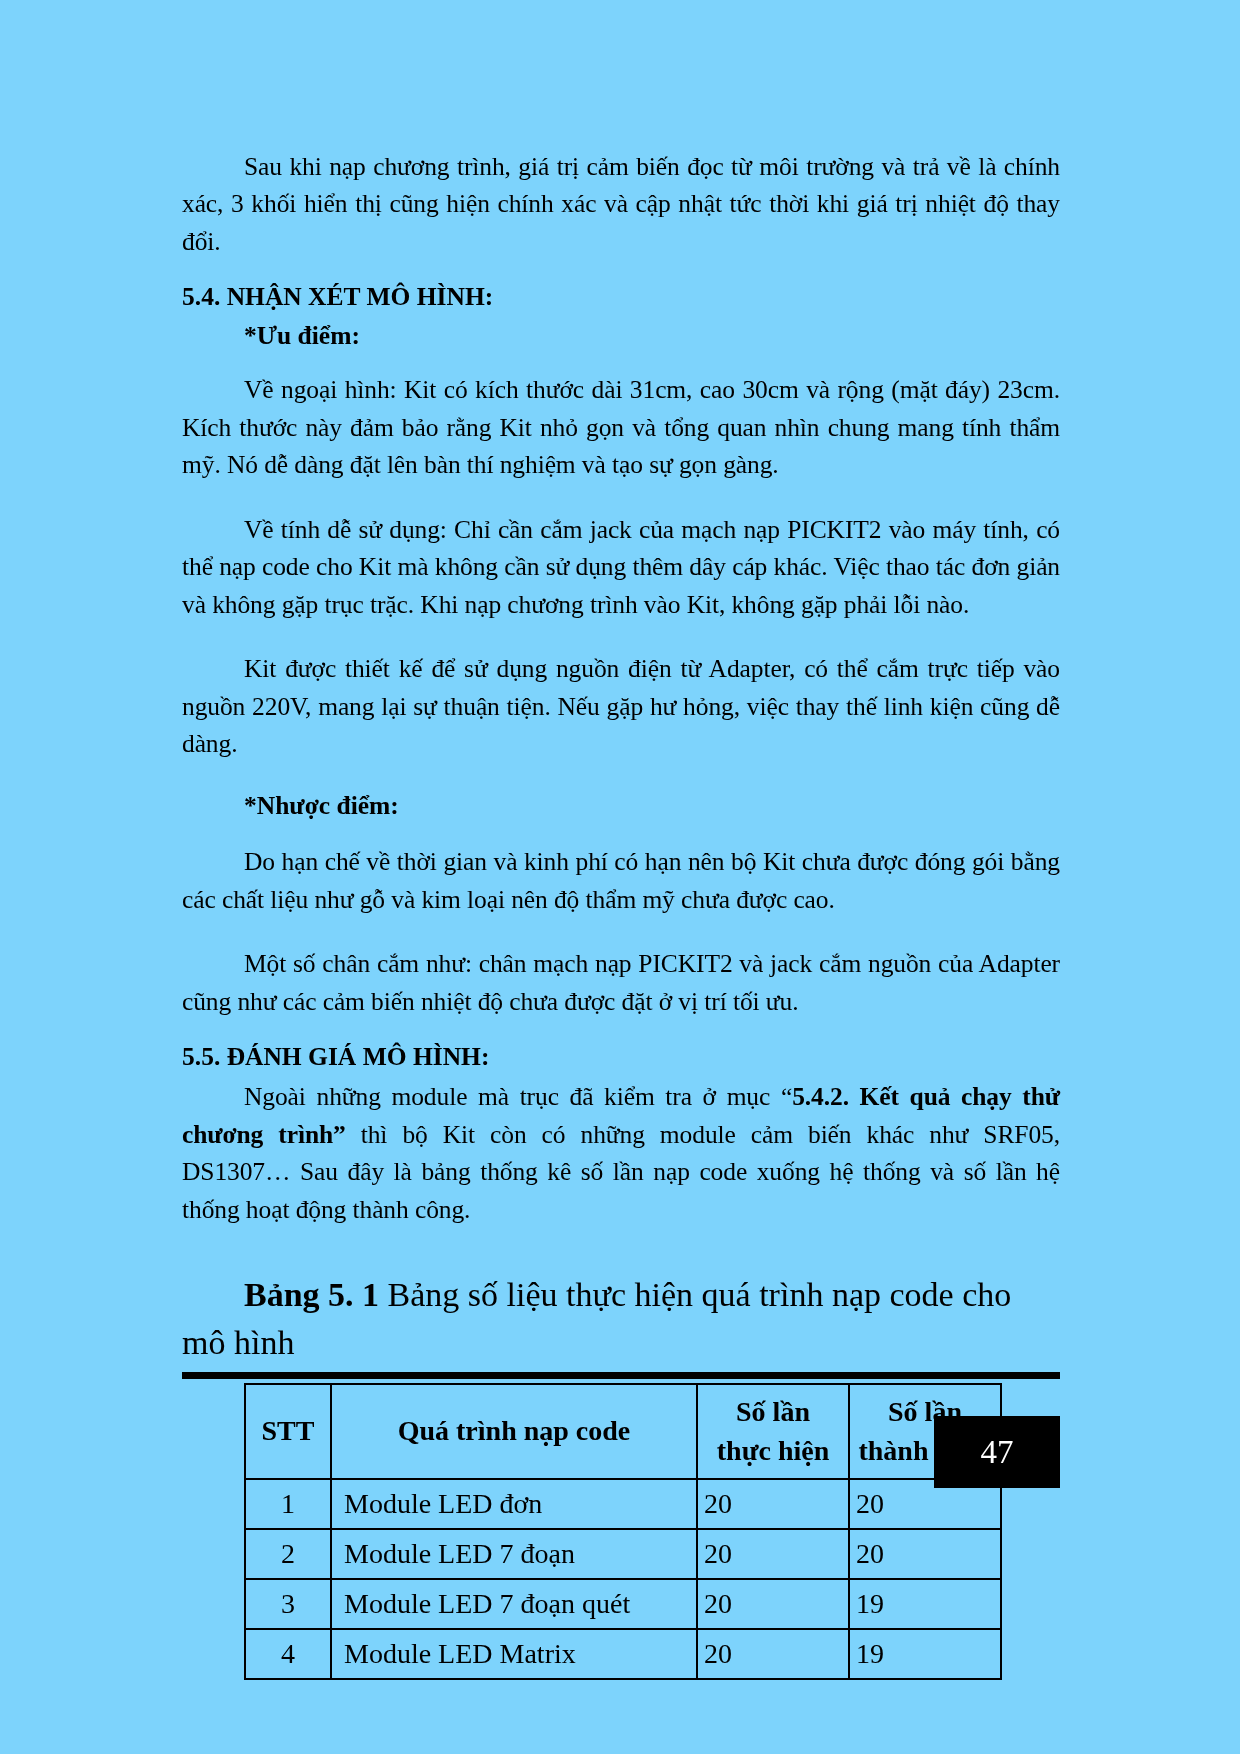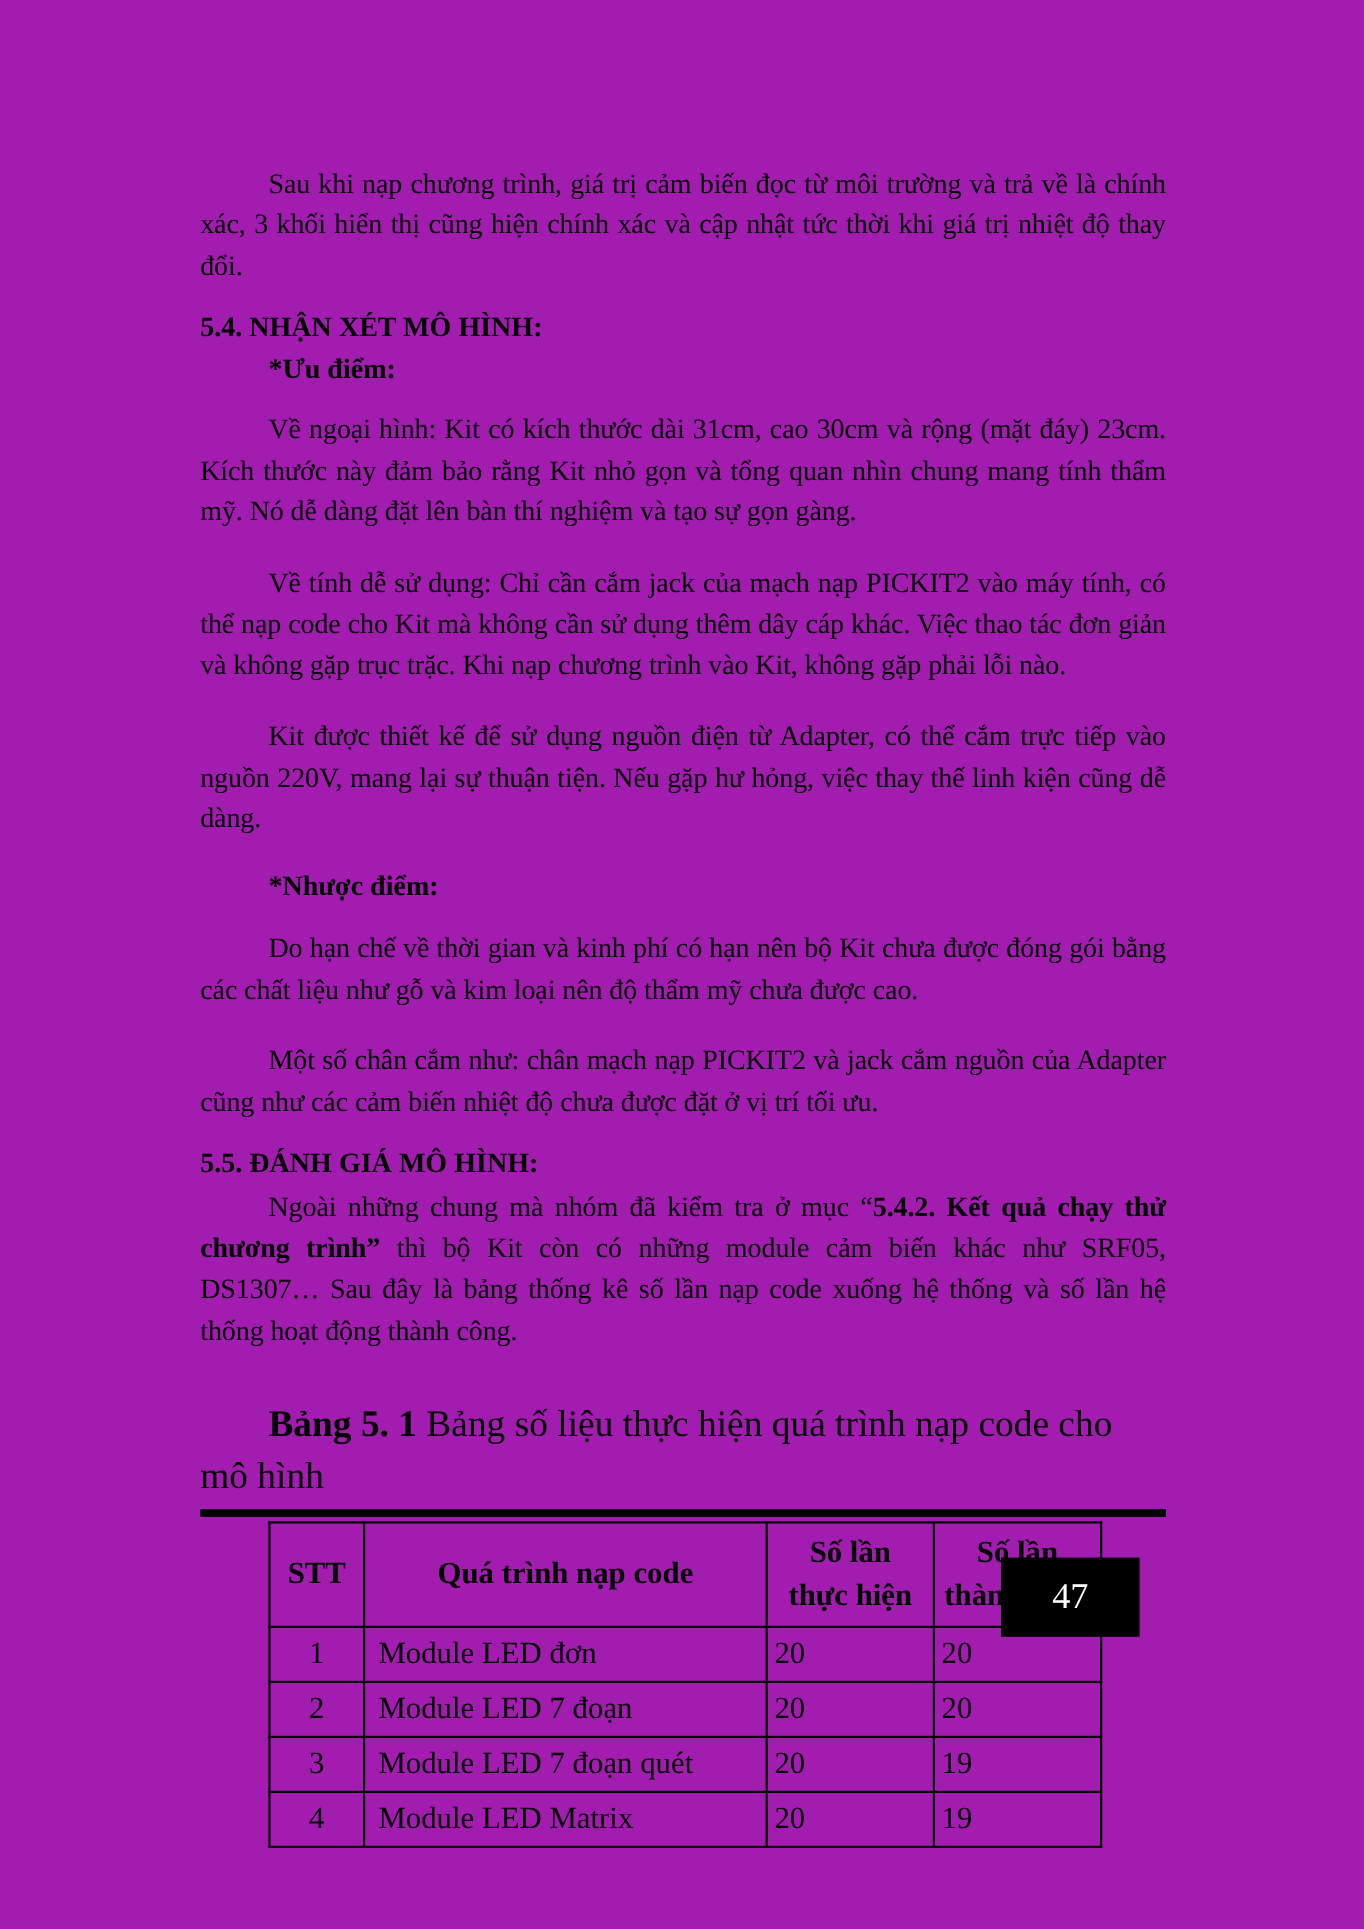--- a/index.html
+++ b/index.html
@@ -4,21 +4,21 @@
 <style>
   html, body {
     margin: 0;
     padding: 0;
     background: #ffffff;
   }
   .page {
     position: relative;
     width: 1240px;
     height: 1754px;
-    background: #a21caf;
+    background: #7dd3fc;
     box-sizing: border-box;
     font-family: "Liberation Serif", "DejaVu Serif", serif;
     color: #000000;
     overflow: hidden;
     text-decoration: underline;
   }
   .content {
     position: absolute;
     left: 182px;
     top: 148px;
@@ -104,21 +104,21 @@
   .bottom-rule {
     position: absolute;
     left: 182px;
     top: 1372px;
     width: 878px;
     height: 7px;
     background: #000000;
   }
   .page-number-box {
     position: absolute;
-    left: 910px;
+    left: 934px;
     top: 1416px;
     width: 126px;
     height: 72px;
     background: #000000;
     color: #ffffff;
     display: flex;
     align-items: center;
     justify-content: center;
     font-family: "Liberation Serif", "DejaVu Serif", serif;
     font-size: 33px;
@@ -149,21 +149,21 @@
     <h3 class="sub-head-spaced">*Nhược điểm:</h3>
 
     <p class="body-par">Do hạn chế về thời gian và kinh phí có hạn nên bộ Kit chưa được đóng gói bằng các chất liệu như gỗ và kim loại nên độ thẩm mỹ chưa được cao.</p>
 
     <div class="gap-small"></div>
 
     <p class="body-par">Một số chân cắm như: chân mạch nạp PICKIT2 và jack cắm nguồn của Adapter cũng như các cảm biến nhiệt độ chưa được đặt ở vị trí tối ưu.</p>
 
     <h2 class="section-head">5.5. ĐÁNH GIÁ MÔ HÌNH:</h2>
 
-    <p class="body-par"><span>Ngoài những chung mà nhóm đã kiểm tra ở mục “</span><span class="bold-inline">5.4.2. Kết quả chạy thử chương trình”</span><span> thì bộ Kit còn có những module cảm biến khác như SRF05, DS1307… Sau đây là bảng thống kê số lần nạp code xuống hệ thống và số lần hệ thống hoạt động thành công.</span></p>
+    <p class="body-par"><span>Ngoài những module mà trục đã kiểm tra ở mục “</span><span class="bold-inline">5.4.2. Kết quả chạy thử chương trình”</span><span> thì bộ Kit còn có những module cảm biến khác như SRF05, DS1307… Sau đây là bảng thống kê số lần nạp code xuống hệ thống và số lần hệ thống hoạt động thành công.</span></p>
 
     <p class="table-caption"><span class="cap-bold">Bảng 5. 1</span><span> Bảng số liệu thực hiện quá trình nạp code cho mô hình</span></p>
 
     <div class="tbl-wrap">
       <table class="data-table">
         <thead>
           <tr>
             <th class="col-stt">STT</th>
             <th class="col-proc">Quá trình nạp code</th>
             <th class="col-num"><span>Số lần</span><br><span>thực hiện</span></th>

